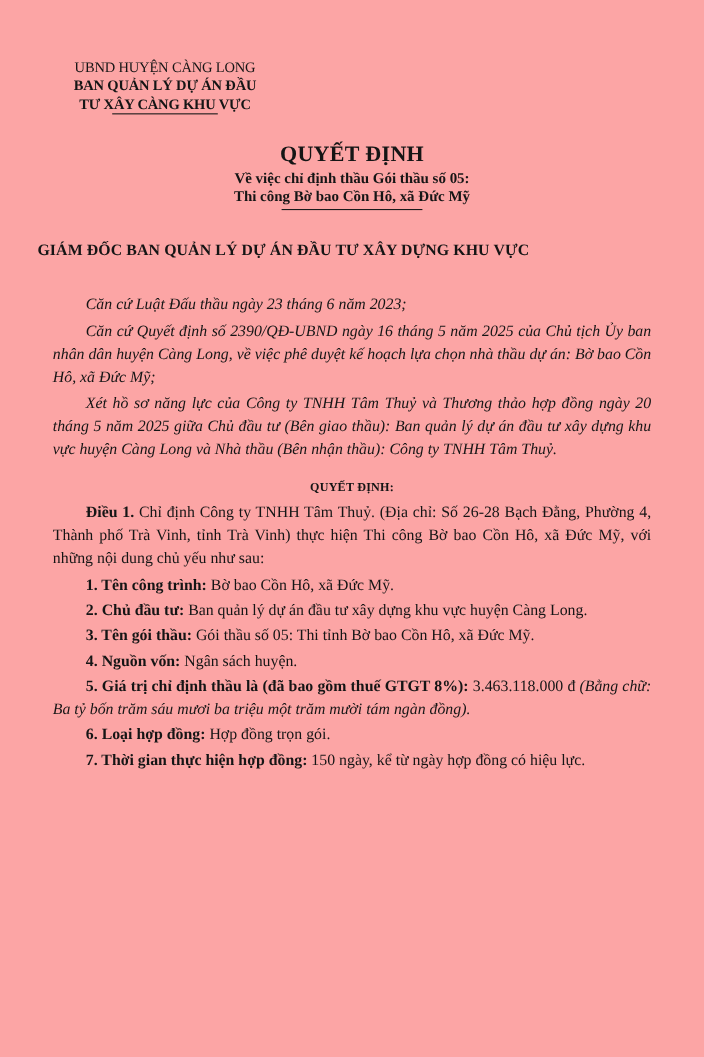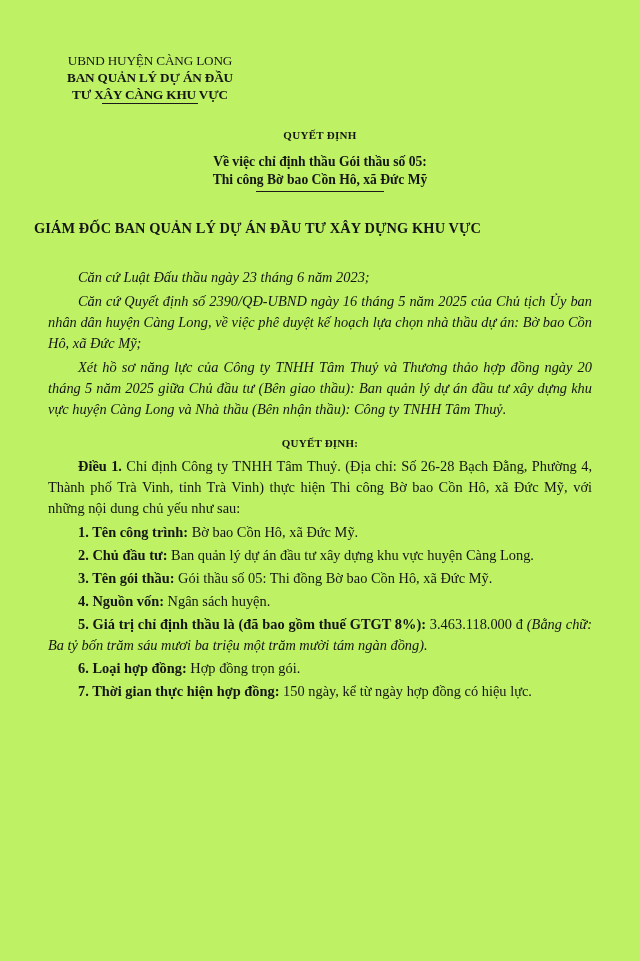--- a/index.html
+++ b/index.html
@@ -14,21 +14,21 @@
     font-family: "Liberation Serif", "DejaVu Serif", serif;
     color: #151515;
     position: relative;
   }
   .page {
     position: relative;
     width: 640px;
     height: 961px;
     box-sizing: border-box;
     padding: 50px 34px 0 34px;
-    background: #bef264;
+    background: #fca5a5;
   }
 
   
   .header-row {
     display: flex;
     align-items: flex-start;
     justify-content: flex-start;
   }
   .org-block {
     width: 232px;
@@ -101,28 +101,28 @@
     text-align: center;
     white-space: nowrap;
   }
 
   
   .title-block {
     margin-top: 26px;
     text-align: center;
   }
   .title-main {
-    font-size: 11px;
+    font-size: 20px;
     font-weight: bold;
     letter-spacing: 0.3px;
   }
   .title-sub {
     font-size: 13.6px;
     font-weight: bold;
-    margin-top: 13px;
+    margin-top: 2px;
   }
   .title-sub2 {
     font-size: 13.6px;
     font-weight: bold;
     margin-top: 1px;
     display: inline-block;
     position: relative;
   }
   .title-sub2::after {
     content: "";
@@ -212,21 +212,21 @@
     <p class="para italic spaced">Xét hồ sơ năng lực của Công ty TNHH Tâm Thuỷ và Thương thảo hợp đồng ngày 20 tháng 5 năm 2025 giữa Chủ đầu tư (Bên giao thầu): Ban quản lý dự án đầu tư xây dựng khu vực huyện Càng Long và Nhà thầu (Bên nhận thầu): Công ty TNHH Tâm Thuỷ.</p>
 
     <div class="decide-head">QUYẾT ĐỊNH:</div>
 
     <p class="item art"><span class="b">Điều 1.</span><span> Chỉ định Công ty TNHH Tâm Thuỷ. (Địa chỉ: Số 26-28 Bạch Đằng, Phường 4, Thành phố Trà Vinh, tỉnh Trà Vinh) thực hiện Thi công Bờ bao Cồn Hô, xã Đức Mỹ, với những nội dung chủ yếu như sau:</span></p>
 
     <p class="item"><span class="b">1.</span><span class="b"> </span><span class="b">Tên công trình:</span><span> Bờ bao Cồn Hô, xã Đức Mỹ.</span></p>
 
     <p class="item"><span class="b">2.</span><span class="b"> </span><span class="b">Chủ đầu tư:</span><span> Ban quản lý dự án đầu tư xây dựng khu vực huyện Càng Long.</span></p>
 
-    <p class="item"><span class="b">3.</span><span class="b"> </span><span class="b">Tên gói thầu:</span><span> Gói thầu số 05: Thi đồng Bờ bao Cồn Hô, xã Đức Mỹ.</span></p>
+    <p class="item"><span class="b">3.</span><span class="b"> </span><span class="b">Tên gói thầu:</span><span> Gói thầu số 05: Thi tỉnh Bờ bao Cồn Hô, xã Đức Mỹ.</span></p>
 
     <p class="item"><span class="b">4.</span><span class="b"> </span><span class="b">Nguồn vốn:</span><span> Ngân sách huyện.</span></p>
 
     <p class="item"><span class="b">5.</span><span class="b"> </span><span class="b">Giá trị chỉ định thầu là (đã bao gồm thuế GTGT 8%):</span><span> 3.463.118.000 đ </span><span class="i">(Bằng chữ: Ba tỷ bốn trăm sáu mươi ba triệu một trăm mười tám ngàn đồng).</span></p>
 
     <p class="item"><span class="b">6.</span><span class="b"> </span><span class="b">Loại hợp đồng:</span><span> Hợp đồng trọn gói.</span></p>
 
     <p class="item"><span class="b">7.</span><span class="b"> </span><span class="b">Thời gian thực hiện hợp đồng:</span><span> 150 ngày, kể từ ngày hợp đồng có hiệu lực.</span></p>
   </div>
 

